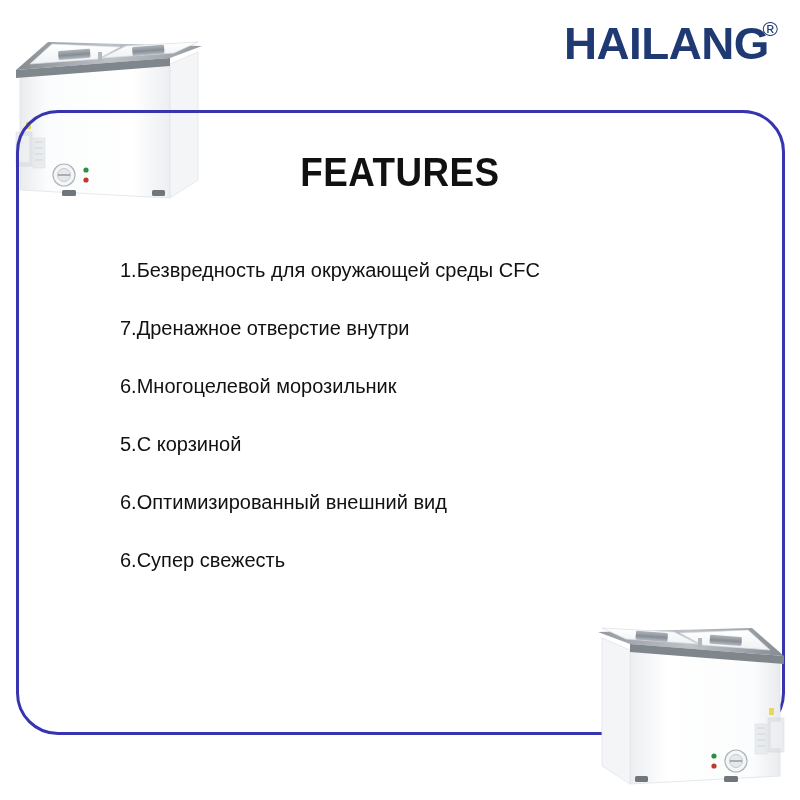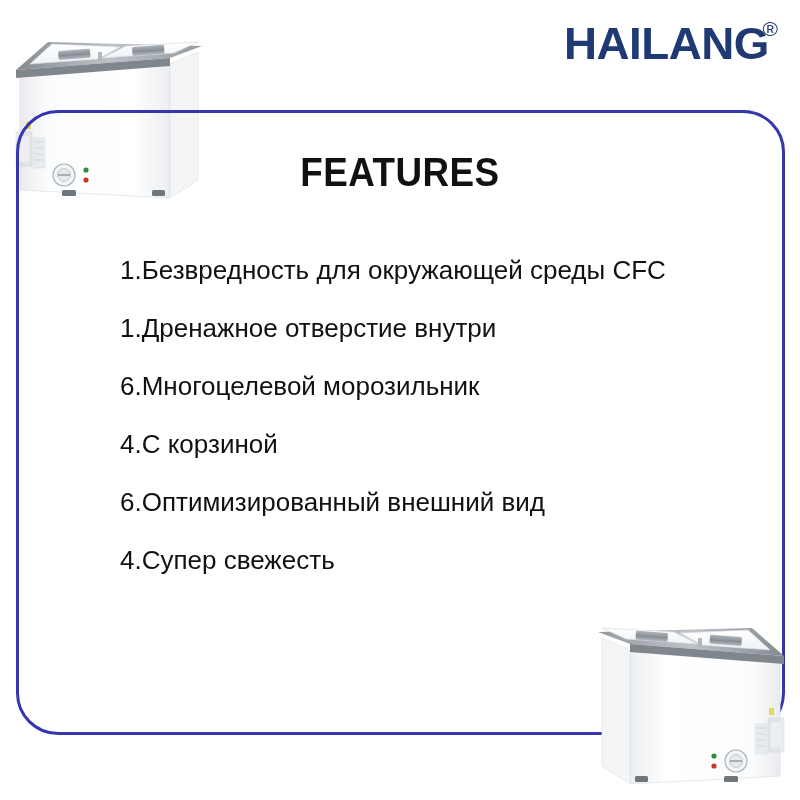--- a/index.html
+++ b/index.html
@@ -76,21 +76,21 @@
     position: absolute;
     left: 120px;
     top: 248px;
     width: 660px;
     margin: 0;
     padding: 0;
     list-style: none;
   }
   .feature-item {
     font-family: "Liberation Sans", sans-serif;
-    font-size: 26px;
+    font-size: 20px;
     color: #111111;
     height: 58px;
     line-height: 44px;
     white-space: nowrap;
   }
 
   
   .freezer {
     position: absolute;
     width: 220px;
@@ -182,25 +182,25 @@
     <span class="logo-word">HAILANG</span>
     <span class="logo-reg">®</span>
   </div>
 
   <div class="frame"></div>
 
   <div class="features-title">FEATURES</div>
 
   <ul class="feature-list">
     <li class="feature-item">1.Безвредность для окружающей среды CFC</li>
-    <li class="feature-item">1.Дренажное отверстие внутри</li>
+    <li class="feature-item">7.Дренажное отверстие внутри</li>
     <li class="feature-item">6.Многоцелевой морозильник</li>
-    <li class="feature-item">4.С корзиной</li>
+    <li class="feature-item">5.С корзиной</li>
     <li class="feature-item">6.Оптимизированный внешний вид</li>
-    <li class="feature-item">4.Супер свежесть</li>
+    <li class="feature-item">6.Супер свежесть</li>
   </ul>
 
   <div class="freezer bottom-right">
     <svg class="fz-svg" viewBox="0 0 220 200" xmlns="http://www.w3.org/2000/svg">
       <defs>
         <linearGradient id="bodyGradB" x1="0" y1="0" x2="1" y2="0">
           <stop offset="0%" stop-color="#e9ebee"></stop>
           <stop offset="18%" stop-color="#fbfcfd"></stop>
           <stop offset="75%" stop-color="#ffffff"></stop>
           <stop offset="100%" stop-color="#eceef1"></stop>

